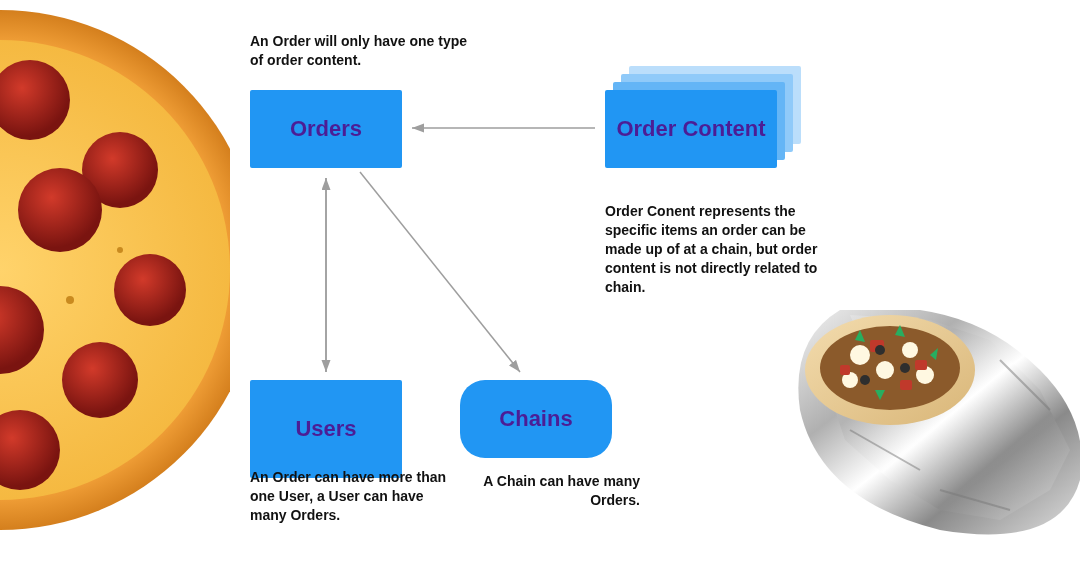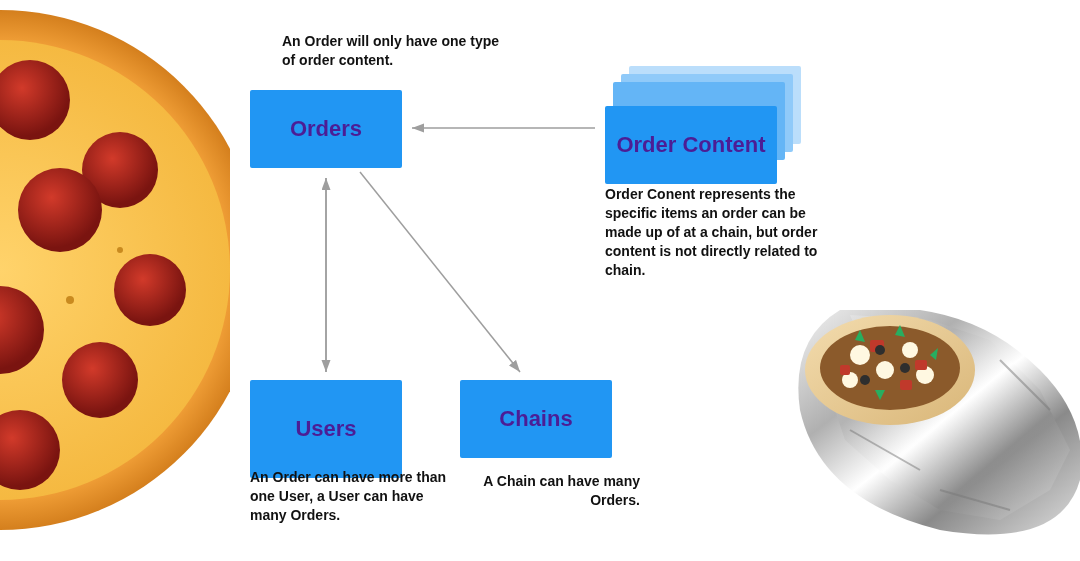--- a/index.html
+++ b/index.html
@@ -31,41 +31,41 @@
     color: #4c1d95;
     font-weight: 700;
     display: flex;
     align-items: center;
     justify-content: center;
     text-align: left;
     border-radius: 2px;
     font-size: 22px;
   }
   .box-orders { left: 250px; top: 90px; width: 152px; height: 78px; }
-  .box-ordercontent { left: 605px; top: 90px; width: 172px; height: 78px; line-height: 1.1; margin-top: 16px; }
+  .box-ordercontent { left: 605px; top: 90px; width: 172px; height: 78px; line-height: 1.1; }
   .box-users { left: 250px; top: 380px; width: 152px; height: 98px; }
-  .box-chains { left: 460px; top: 380px; width: 152px; height: 78px; }
+  .box-chains { left: 460px; top: 380px; width: 152px; height: 78px; border-radius: 25px; }
   .stack-card {
     position: absolute;
     width: 172px;
     height: 78px;
     border-radius: 2px;
   }
   .stack1 { left: 613px; top: 82px; background: #64b5f6; }
   .stack2 { left: 621px; top: 74px; background: #90caf9; }
   .stack3 { left: 629px; top: 66px; background: #bbdefb; }
   .caption {
     position: absolute;
     font-size: 14px;
     font-weight: 600;
     color: #111;
     line-height: 1.35;
   }
-  .cap-orders { left: 250px; top: 32px; width: 220px; margin-left: 32px; }
-  .cap-ordercontent { left: 605px; top: 185px; width: 220px; }
+  .cap-orders { left: 250px; top: 32px; width: 220px; }
+  .cap-ordercontent { left: 605px; top: 202px; width: 220px; }
   .cap-users { left: 250px; top: 468px; width: 200px; }
   .cap-chains { left: 460px; top: 472px; width: 180px; text-align: right; }
   svg.arrows {
     position: absolute;
     left: 0; top: 0;
     width: 1080px; height: 561px;
     pointer-events: none;
   }
 </style>
 </head>

